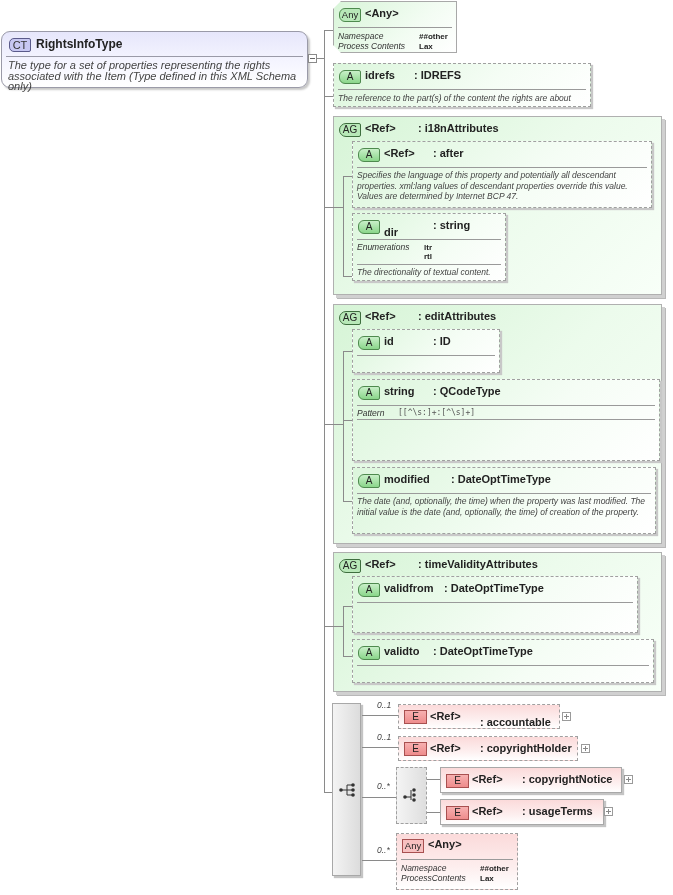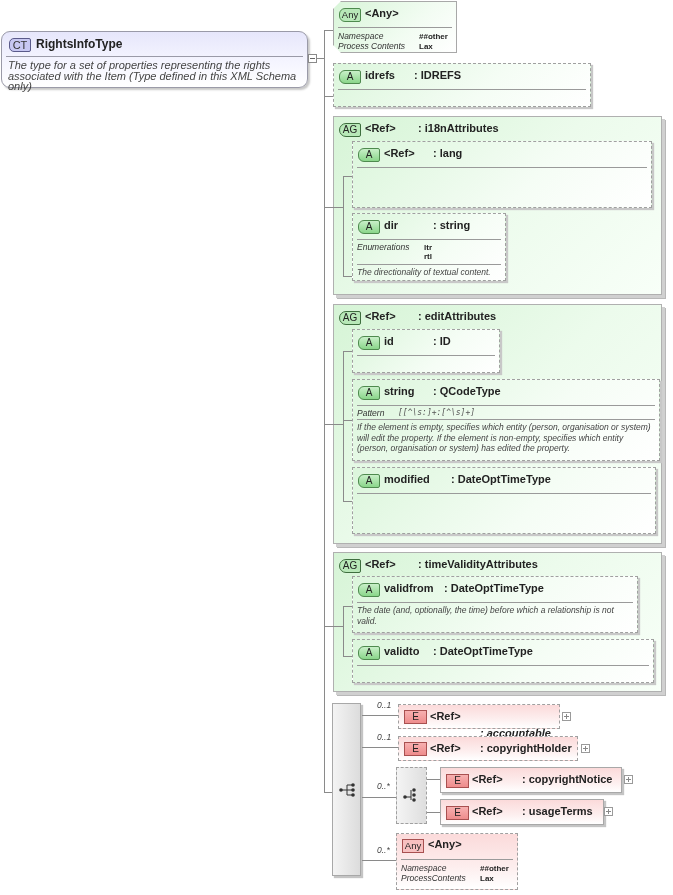--- a/index.html
+++ b/index.html
@@ -60,21 +60,21 @@
   .badge-a { background: linear-gradient(180deg,#c8f0c8,#8ad68a); border-radius: 6px 2px 2px 6px; width: 22px; }
   .badge-ag { background: #b8e8b8; border-radius: 7px 2px 2px 7px; width: 22px; border-color: #3e6e3e; }
   .badge-e { background: linear-gradient(180deg,#f7b0b0,#ee8c8c); border: 1px solid #a85050; width: 23px; font-size: 10px; }
   .badge-any-r { background: #f7c0c0; border: 1px solid #a85050; width: 22px; font-size: 9.5px; }
 
   .name { position: absolute; font-weight: bold; font-size: 11px; color: #222; white-space: nowrap; }
   .sep { position: absolute; height: 1px; background: #9a9a9a; }
   .desc { position: absolute; font-size: 8.5px; font-style: italic; line-height: 10.5px; color: #444; }
   .lbl { position: absolute; font-size: 8.5px; font-style: italic; color: #333; white-space: nowrap; }
   .val { position: absolute; font-size: 8px; font-weight: bold; color: #222; white-space: nowrap; line-height: 9.5px; }
-  .mono { position: absolute; font-size: 8px; color: #555; white-space: nowrap; font-family: "DejaVu Sans Mono", monospace; font-style: italic; }
+  .mono { position: absolute; font-size: 8px; color: #555; white-space: nowrap; font-family: "DejaVu Sans Mono", monospace; }
   .occ { position: absolute; font-size: 8.5px; font-style: italic; color: #444; }
   .plus {
     position: absolute; width: 9px; height: 9px; border: 1px solid #9a9a9a; background: #fff;
   }
   .plus::before { content: ""; position: absolute; left: 1px; top: 3px; width: 5px; height: 1px; background: #888; }
   .plus::after { content: ""; position: absolute; left: 3px; top: 1px; width: 1px; height: 5px; background: #888; }
 
   .seq-box {
     position: absolute; left: 332px; top: 703px; width: 29px; height: 173px;
     border: 1px solid #a8a8a8; background: linear-gradient(90deg,#f4f4f4,#dcdcdc);
@@ -113,42 +113,44 @@
   <div class="val" style="left:85px; top:30px;">##other</div>
   <div class="lbl" style="left:4px; top:39px;">Process Contents</div>
   <div class="val" style="left:85px; top:40px;">Lax</div>
 </div>
 
 <div class="box green-dashed" style="left:333px; top:63px; width:258px; height:44px;">
   <div class="badge badge-a" style="left:5px; top:6px;">A</div>
   <div class="name" style="left:31px; top:5px;">idrefs</div>
   <div class="name" style="left:80px; top:5px;">: IDREFS</div>
   <div class="sep" style="left:4px; right:4px; top:25px;"></div>
+  <div class="desc" style="left:4px; top:29px; white-space:nowrap;">The reference to the part(s) of the content the rights are about</div>
 </div>
 
 <div class="box group-box" style="left:333px; top:116px; width:329px; height:179px;">
   <div class="badge badge-ag" style="left:5px; top:6px;">AG</div>
   <div class="name" style="left:31px; top:5px;">&lt;Ref&gt;</div>
   <div class="name" style="left:84px; top:5px;">: i18nAttributes</div>
 </div>
 <div class="line" style="left:343px; top:176px; width:1px; height:100px;"></div>
 <div class="line" style="left:343px; top:176px; width:9px; height:1px;"></div>
 <div class="line" style="left:343px; top:276px; width:9px; height:1px;"></div>
 <div class="line" style="left:333px; top:207px; width:10px; height:1px;"></div>
 
 <div class="box green-dashed" style="left:352px; top:141px; width:300px; height:67px;">
   <div class="badge badge-a" style="left:5px; top:6px;">A</div>
   <div class="name" style="left:31px; top:5px;">&lt;Ref&gt;</div>
-  <div class="name" style="left:80px; top:5px;">: lang</div>
-  <div class="sep" style="left:4px; right:4px; top:25px;"></div>
+  <div class="name" style="left:80px; top:5px;">: after</div>
+  <div class="sep" style="left:4px; right:4px; top:25px;"></div>
+  <div class="desc" style="left:4px; top:28px; right:4px;">Specifies the language of this property and potentially all descendant properties. xml:lang values of descendant properties override this value. Values are determined by Internet BCP 47.</div>
 </div>
 
 <div class="box green-dashed" style="left:352px; top:213px; width:154px; height:68px;">
   <div class="badge badge-a" style="left:5px; top:6px;">A</div>
-  <div class="name" style="left:31px; top:5px;">dir</div>
+  <div class="name" style="left:31px; top:12px;">dir</div>
   <div class="name" style="left:80px; top:5px;">: string</div>
   <div class="sep" style="left:4px; right:4px; top:25px;"></div>
   <div class="lbl" style="left:4px; top:28px;">Enumerations</div>
   <div class="val" style="left:71px; top:29px;">ltr</div>
   <div class="val" style="left:71px; top:38px;">rtl</div>
   <div class="sep" style="left:4px; right:4px; top:50px;"></div>
   <div class="desc" style="left:4px; top:53px; white-space:nowrap;">The directionality of textual content.</div>
 </div>
 
 <div class="box group-box" style="left:333px; top:304px; width:329px; height:240px;">
@@ -171,46 +173,45 @@
 </div>
 
 <div class="box green-dashed" style="left:352px; top:379px; width:308px; height:82px;">
   <div class="badge badge-a" style="left:5px; top:6px;">A</div>
   <div class="name" style="left:31px; top:5px;">string</div>
   <div class="name" style="left:80px; top:5px;">: QCodeType</div>
   <div class="sep" style="left:4px; right:4px; top:25px;"></div>
   <div class="lbl" style="left:4px; top:28px;">Pattern</div>
   <div class="mono" style="left:45px; top:28px;">[[^\s:]+:[^\s]+]</div>
   <div class="sep" style="left:4px; right:4px; top:39px;"></div>
-  <div class="desc" style="left:4px; top:42px; right:4px;">If the element is empty, specifies which entity (person, organisation or system) will edit the property. If the element is non-empty, specifies which entity (person, organisation or system) has edited the property.</div>
 </div>
 
 <div class="box green-dashed" style="left:352px; top:467px; width:304px; height:67px;">
   <div class="badge badge-a" style="left:5px; top:6px;">A</div>
   <div class="name" style="left:31px; top:5px;">modified</div>
   <div class="name" style="left:98px; top:5px;">: DateOptTimeType</div>
   <div class="sep" style="left:4px; right:4px; top:25px;"></div>
+  <div class="desc" style="left:4px; top:28px; right:4px;">The date (and, optionally, the time) when the property was last modified. The initial value is the date (and, optionally, the time) of creation of the property.</div>
 </div>
 
 <div class="box group-box" style="left:333px; top:552px; width:329px; height:140px;">
   <div class="badge badge-ag" style="left:5px; top:6px;">AG</div>
   <div class="name" style="left:31px; top:5px;">&lt;Ref&gt;</div>
   <div class="name" style="left:84px; top:5px;">: timeValidityAttributes</div>
 </div>
 <div class="line" style="left:343px; top:606px; width:1px; height:50px;"></div>
 <div class="line" style="left:343px; top:606px; width:9px; height:1px;"></div>
 <div class="line" style="left:343px; top:656px; width:9px; height:1px;"></div>
 <div class="line" style="left:333px; top:626px; width:10px; height:1px;"></div>
 
 <div class="box green-dashed" style="left:352px; top:576px; width:286px; height:57px;">
   <div class="badge badge-a" style="left:5px; top:6px;">A</div>
   <div class="name" style="left:31px; top:5px;">validfrom</div>
   <div class="name" style="left:91px; top:5px;">: DateOptTimeType</div>
   <div class="sep" style="left:4px; right:4px; top:25px;"></div>
-  <div class="desc" style="left:4px; top:28px; right:4px;">The date (and, optionally, the time) before which a relationship is not valid.</div>
 </div>
 
 <div class="box green-dashed" style="left:352px; top:639px; width:302px; height:44px;">
   <div class="badge badge-a" style="left:5px; top:6px;">A</div>
   <div class="name" style="left:31px; top:5px;">validto</div>
   <div class="name" style="left:80px; top:5px;">: DateOptTimeType</div>
   <div class="sep" style="left:4px; right:4px; top:25px;"></div>
 </div>
 
 <div class="seq-box">
@@ -229,21 +230,21 @@
 
 <div class="line" style="left:362px; top:715px; width:36px; height:1px;"></div>
 <div class="line" style="left:362px; top:747px; width:36px; height:1px;"></div>
 <div class="line" style="left:362px; top:797px; width:34px; height:1px;"></div>
 <div class="line" style="left:362px; top:860px; width:34px; height:1px;"></div>
 
 <div class="occ" style="left:377px; top:700px;">0..1</div>
 <div class="box red-dashed" style="left:398px; top:704px; width:162px; height:25px;">
   <div class="badge badge-e" style="left:5px; top:5px;">E</div>
   <div class="name" style="left:31px; top:5px;">&lt;Ref&gt;</div>
-  <div class="name" style="left:81px; top:22px;font-style:italic;">: accountable</div>
+  <div class="name" style="left:81px; top:11px;">: accountable</div>
 </div>
 <div class="plus" style="left:562px; top:712px;"></div>
 
 <div class="occ" style="left:377px; top:732px;">0..1</div>
 <div class="box red-dashed" style="left:398px; top:736px; width:180px; height:25px;">
   <div class="badge badge-e" style="left:5px; top:5px;">E</div>
   <div class="name" style="left:31px; top:5px;">&lt;Ref&gt;</div>
   <div class="name" style="left:81px; top:5px;">: copyrightHolder</div>
 </div>
 <div class="plus" style="left:581px; top:744px;"></div>

